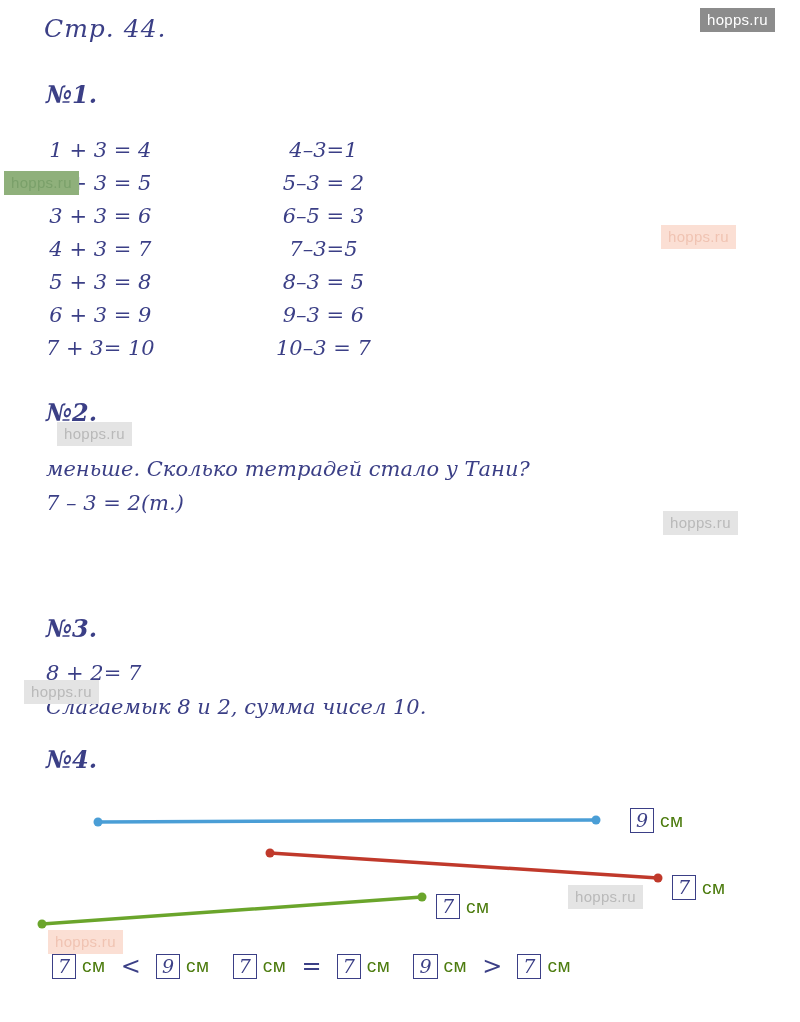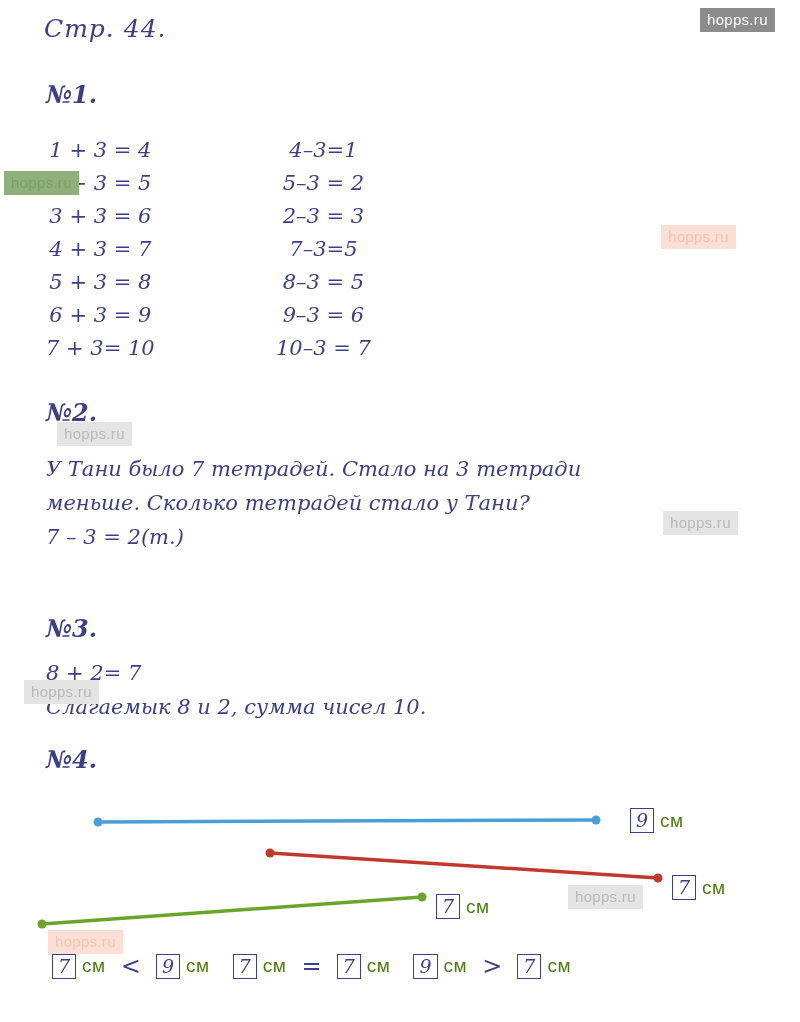--- a/index.html
+++ b/index.html
@@ -148,31 +148,30 @@
     <div class="row">3 + 3 = 6</div>
     <div class="row">4 + 3 = 7</div>
     <div class="row">5 + 3 = 8</div>
     <div class="row">6 + 3 = 9</div>
     <div class="row">7 + 3= 10</div>
   </div>
 
   <div class="hw col" style="left:276px; top:134px;">
     <div class="row">4–3=1</div>
     <div class="row">5–3 = 2</div>
-    <div class="row">2–3 = 3</div>
+    <div class="row">6–5 = 3</div>
     <div class="row">7–3=5</div>
     <div class="row">8–3 = 5</div>
     <div class="row">9–3 = 6</div>
     <div class="row">10–3 = 7</div>
   </div>
 
   <div class="hw task-label" style="left:46px; top:398px;">№2.</div>
 
   <div class="hw para" style="left:46px; top:452px;">
-    <div>У Тани было 7 тетрадей. Стало на 3 тетради</div>
     <div>меньше. Сколько тетрадей стало у Тани?</div>
     <div>7 – 3 = 2(т.)</div>
   </div>
 
   <div class="hw task-label" style="left:46px; top:614px;">№3.</div>
 
   <div class="hw para" style="left:46px; top:656px;">
     <div>8 + 2= 7</div>
     <div>Слагаемык 8 и 2, сумма чисел 10.</div>
   </div>

